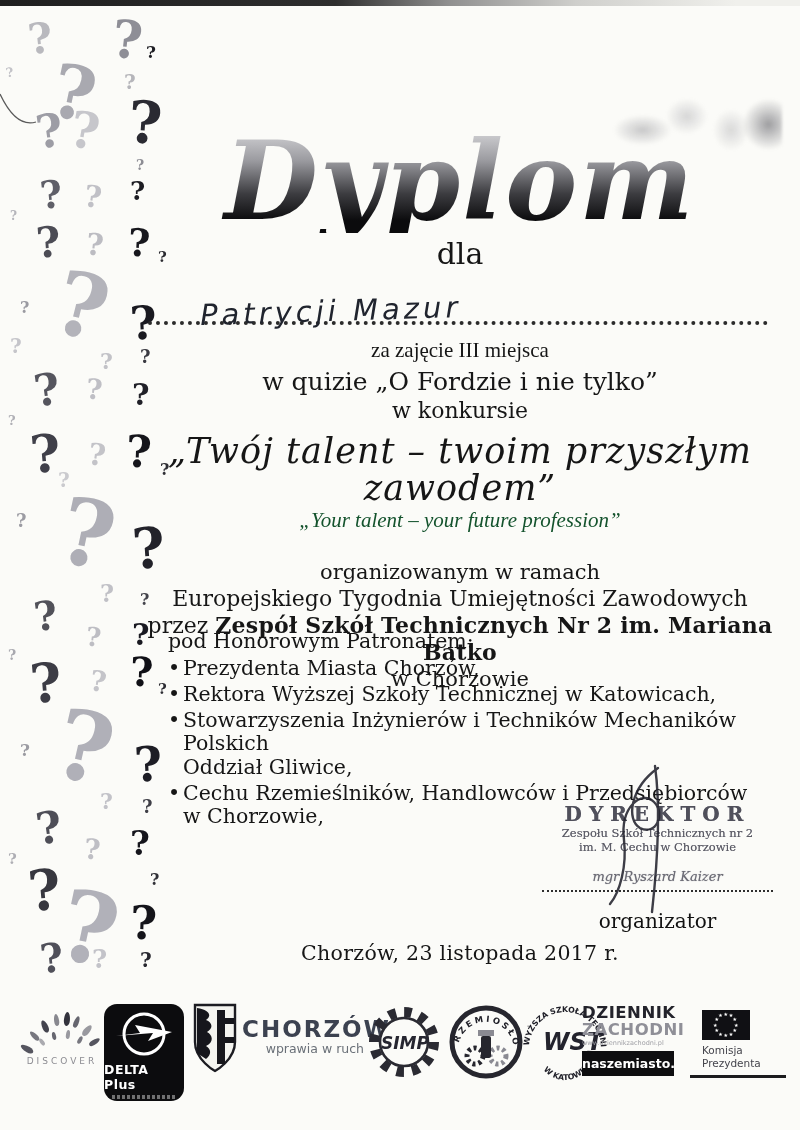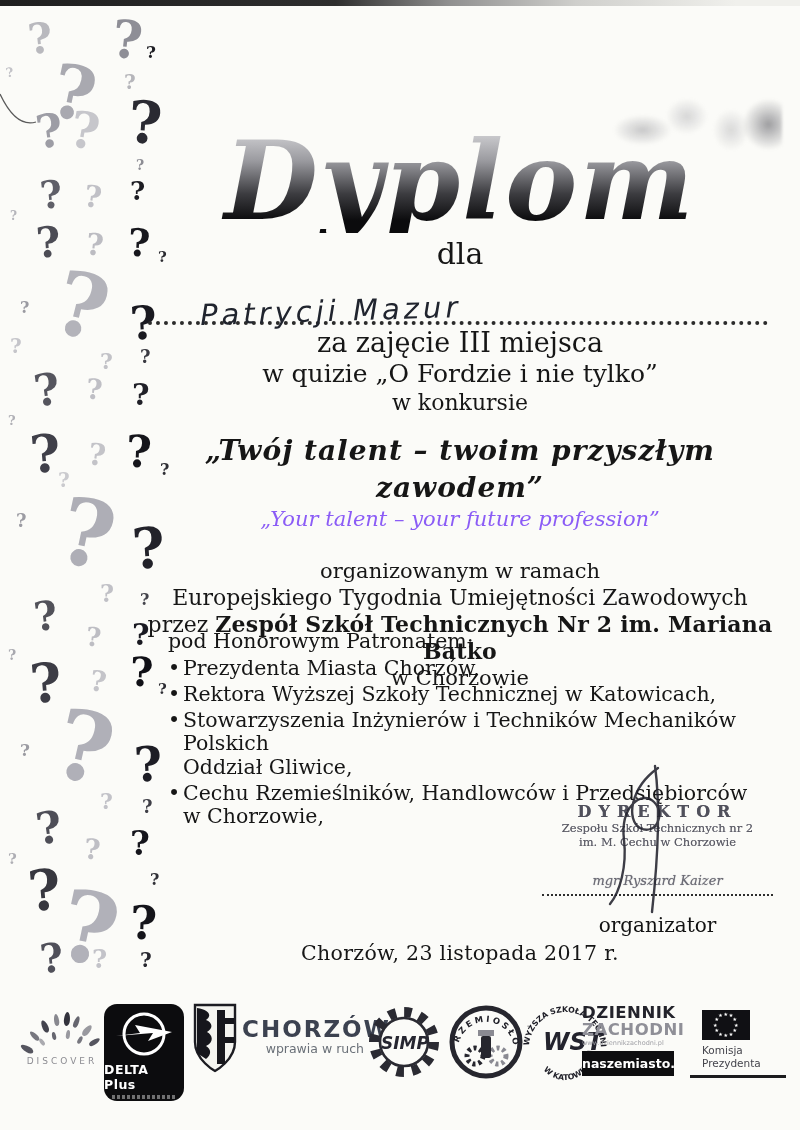--- a/index.html
+++ b/index.html
@@ -27,43 +27,43 @@
     letter-spacing:2px;color:#333;}
   @supports ((-webkit-background-clip:text) or (background-clip:text)){
     .title{background:linear-gradient(180deg,#d3d3d6 0%,#9a9a9f 30%,#3c3c40 62%,#0b0b0d 88%);
       -webkit-background-clip:text;background-clip:text;color:transparent;}
   }
   .dla{font-size:30px;line-height:34px;margin-top:4px;}
   .name-line{position:relative;height:44px;margin:6px 12px 0 8px;border-bottom:4px dotted #2b2b2b;}
   .hand-name{position:absolute;left:52px;bottom:-7px;font-family:"DejaVu Sans",sans-serif;
     font-style:italic;font-size:29px;letter-spacing:4px;color:#20242e;transform:rotate(-1.8deg);
     white-space:nowrap;}
-  .sub1{font-size:27px;line-height:33px;margin-top:1px;}
+  .sub1{font-size:21px;line-height:33px;margin-top:9px;font-family:Liberation Serif, serif;}
   .sub2{font-size:25px;line-height:30px;}
   .sub3{font-size:22px;line-height:28px;}
-  .contest-pl{font-size:28px;line-height:37px;margin-top:15px;font-weight:bold;font-style:italic;letter-spacing:1px;}
-  .contest-en{font-size:21px;line-height:26px;font-style:italic;color:#8b5cf6;}
+  .contest-pl{font-size:35px;line-height:37px;margin-top:8px;font-weight:normal;font-style:italic;letter-spacing:1px;}
+  .contest-en{font-size:21px;line-height:26px;font-style:italic;color:#14532d;font-family:Liberation Serif, serif;}
   .orgblock{margin-top:26px;}
   .org1{font-size:21px;line-height:26px;}
   .org2{font-size:22px;line-height:27px;}
   .org3{font-size:22px;line-height:27px;}
   .org3 b{letter-spacing:.2px;}
   .org4{font-size:21px;line-height:26px;}
 
   .patrons{position:absolute;left:168px;top:630px;width:585px;text-align:left;z-index:2;
     font-size:20.5px;line-height:23.5px;}
   .patrons .head{margin-bottom:3px;}
   .patrons ul{list-style:none;margin:0;padding:0;}
   .patrons li{position:relative;padding-left:15px;margin-top:2.5px;}
   .patrons li::before{content:"•";position:absolute;left:0;top:0;}
 
   .sigblock{position:absolute;left:540px;top:802px;width:235px;text-align:center;z-index:2;}
-  .stamp-title{font-size:16px;font-weight:bold;letter-spacing:7px;color:#50505b;text-shadow:0 0 .6px #7a7a85;}
+  .stamp-title{font-size:20px;font-weight:bold;letter-spacing:7px;color:#50505b;text-shadow:0 0 .6px #7a7a85;}
   .stamp-l{font-size:11.5px;line-height:14px;color:#5c5c66;text-shadow:0 0 .5px #8a8a94;}
-  .stamp-name{font-size:13px;font-style:italic;color:#6b6b74;margin-top:24px;text-shadow:0 0 1px #9a9aa2;}
+  .stamp-name{font-size:13px;font-style:italic;color:#6b6b74;margin-top:15px;text-shadow:0 0 1px #9a9aa2;}
   .sig-dots{border-bottom:2.5px dotted #2e2e2e;margin:5px 2px 0 2px;height:1px;}
   .organizer{font-size:20px;color:#121212;margin-top:17px;}
   .sig-svg{position:absolute;left:58px;top:-42px;}
 
   .dateline{position:absolute;left:140px;top:941px;width:640px;text-align:center;
     font-size:20.5px;letter-spacing:.3px;z-index:2;}
 
   
   .logos{position:absolute;left:0;top:998px;width:800px;height:112px;z-index:2;
     font-family:"DejaVu Sans",sans-serif;}

